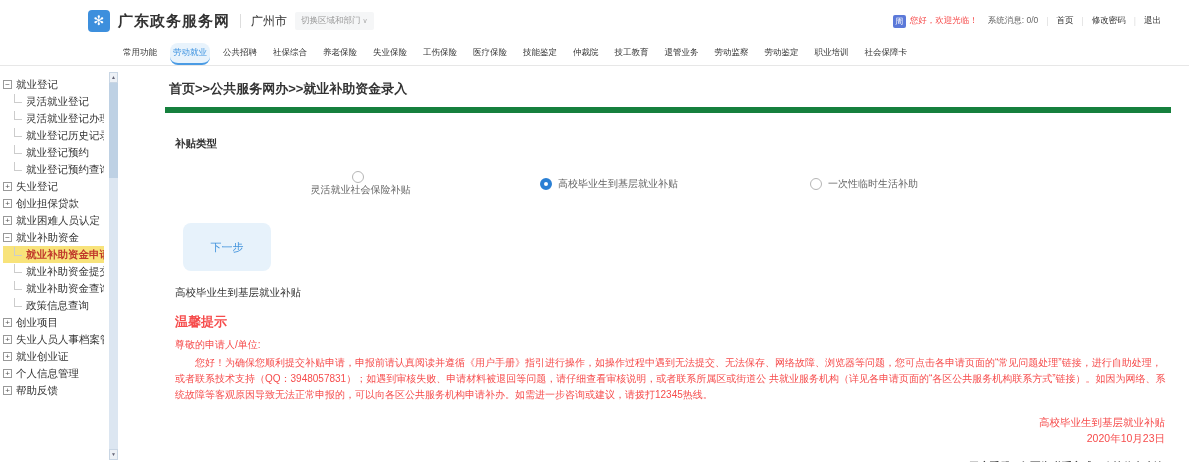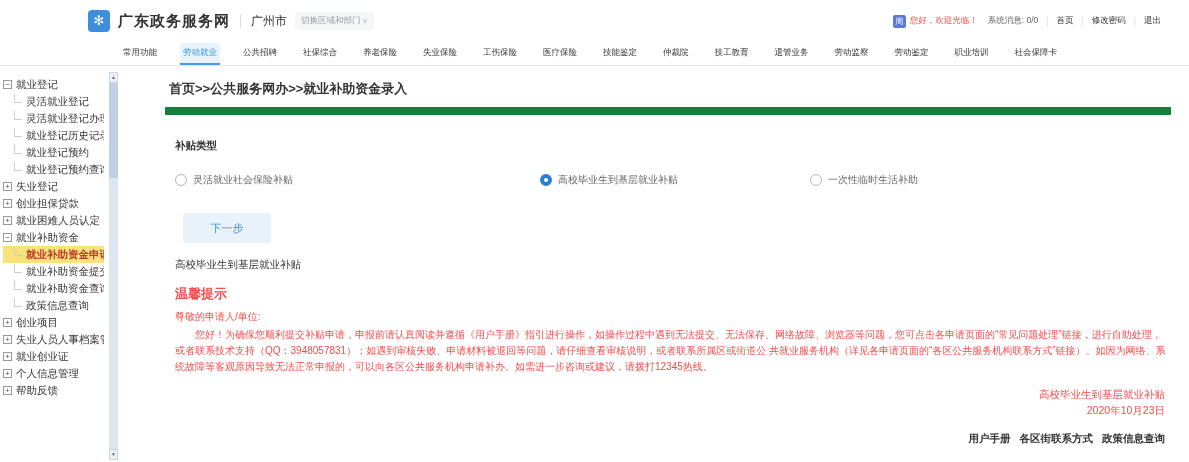--- a/index.html
+++ b/index.html
@@ -18,24 +18,24 @@
   .switch-pill .caret { font-size:7px; color:#aaa; margin-left:2px; }
   .header-right { margin-left:auto; display:flex; align-items:center; font-size:8.5px; }
   .user-badge { width:13px; height:13px; background:#5b79d9; color:#fff; border-radius:2px;
     font-size:8px; line-height:13px; text-align:center; flex:none; }
   .welcome { color:#f64c4c; margin-left:4px; }
   .sysmsg { color:#666; margin-left:10px; }
   .hsep { color:#ddd; margin:0 8px; }
   .hlink { color:#333; cursor:pointer;text-align:right; }
 
   
-  .nav { display:flex; align-items:flex-end; gap:20px; padding:0 0 0 120px;
+  .nav { display:flex; align-items:flex-end; gap:10px; padding:0 0 0 120px;
     border-bottom:1px solid #e7e7e7; height:24px; }
   .nav-item { font-size:8.5px; color:#333; padding:4px 3px 6px; cursor:pointer; white-space:nowrap; }
-  .nav-item.active { color:#3f94e0; background:#e8f3fc; border-bottom:2px solid #4a9be4; padding-bottom:4px; }
+  .nav-item.active { color:#3f94e0; background:#e8f3fc; border-bottom:2px solid #4a9be4; padding-bottom:4px;border-radius:8px; }
 
   
   .page-body { display:flex; height:396px; }
 
   
   .sidebar { width:120px; flex:none; position:relative; padding:10px 0 0 3px; }
   .tree-row { display:flex; align-items:center; height:17px; font-size:10.5px;
     white-space:nowrap; overflow:hidden; margin-right:16px; cursor:pointer; }
   .tree-row.level1 { padding-left:8px; }
   .expander { width:9px; height:9px; border:1px solid #999; background:#fff; color:#555;
@@ -50,32 +50,32 @@
   .side-scroll { position:absolute; top:6px; right:2px; bottom:2px; width:9px;
     background:#dce6f1; display:flex; flex-direction:column; align-items:center; }
   .scroll-btn { width:9px; height:11px; background:#edf1f6; border:1px solid #c9d6e4;
     font-size:5px; line-height:9px; text-align:center; color:#667; flex:none; cursor:pointer; }
   .scroll-thumb { width:9px; height:95px; background:#bed1e4; flex:none; cursor:pointer; }
   .scroll-spacer { flex:1; }
 
   
   .content { flex:1; padding:12px 18px 0 45px; }
   .breadcrumb { font-size:13px; font-weight:bold; padding:2px 0 9px 4px;
-    border-bottom:8px solid #15803d; }
+    border-bottom:6px solid #15803d; }
   .subsidy-label { margin:24px 0 0 10px; font-size:10.5px; font-weight:bold; }
   .radio-row { display:flex; margin:20px 0 0 10px; align-items:center; }
   .radio-item { display:flex; align-items:center; cursor:pointer; }
-  .radio-item:nth-child(1){ width:365px; }
+  .radio-item:nth-child(1){ width:365px;flex-direction:column; }
   .radio-item:nth-child(2){ width:270px; }
   .radio-circle { width:12px; height:12px; border-radius:50%; border:1px solid #b5b5b5;
     background:#fff; flex:none; }
   .radio-circle.checked { border:4px solid #2a7fd4; }
   .radio-label { font-size:10px; color:#666; margin-left:6px; white-space:nowrap; }
-  .next-btn { display:block; margin:26px 0 0 18px; width:88px; height:30px; border:none;
-    background:#e7f2fb; color:#4193dc; font-size:11px; border-radius:2px; cursor:pointer;
+  .next-btn { display:block; margin:26px 0 0 18px; width:88px; height:48px; border:none;
+    background:#e7f2fb; color:#4193dc; font-size:11px; border-radius:8px; cursor:pointer;
     font-family:inherit; }
   .selected-subsidy { margin:15px 0 0 10px; font-size:10.5px; color:#333; }
   .notice-title { margin:13px 0 0 10px; font-size:13px; font-weight:bold; color:#f64c4c; }
   .notice-salutation { margin:7px 0 0 10px; font-size:10px; color:#f64c4c; }
   .notice-body { margin:3px 0 0 10px; font-size:10px; color:#f64c4c; line-height:16px;
     text-indent:2em; }
   .notice-sign { margin-top:11px; text-align:right; font-size:10.5px; color:#f64c4c;
     line-height:16px; padding-right:6px; }
   .footer-links { margin-top:14px; text-align:right; font-size:10.5px; font-weight:bold;
     padding-right:6px; }

